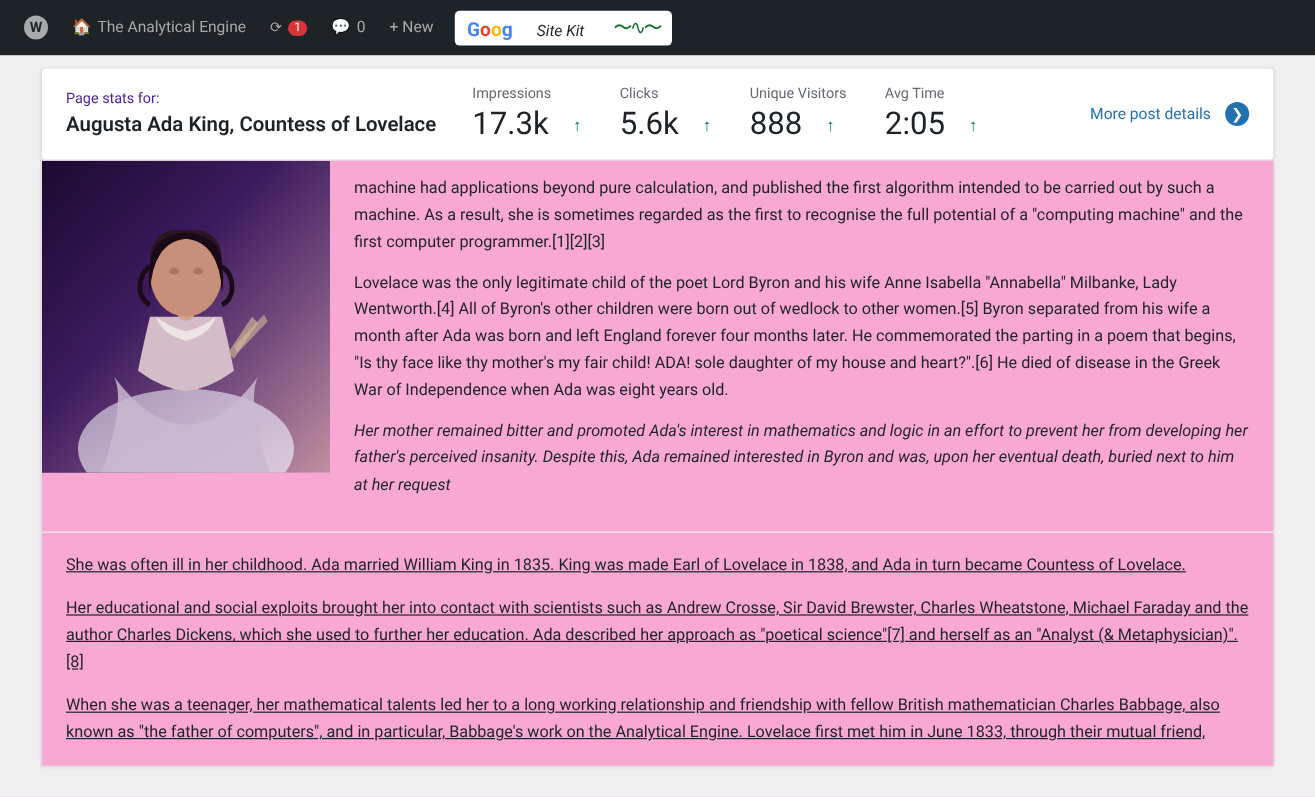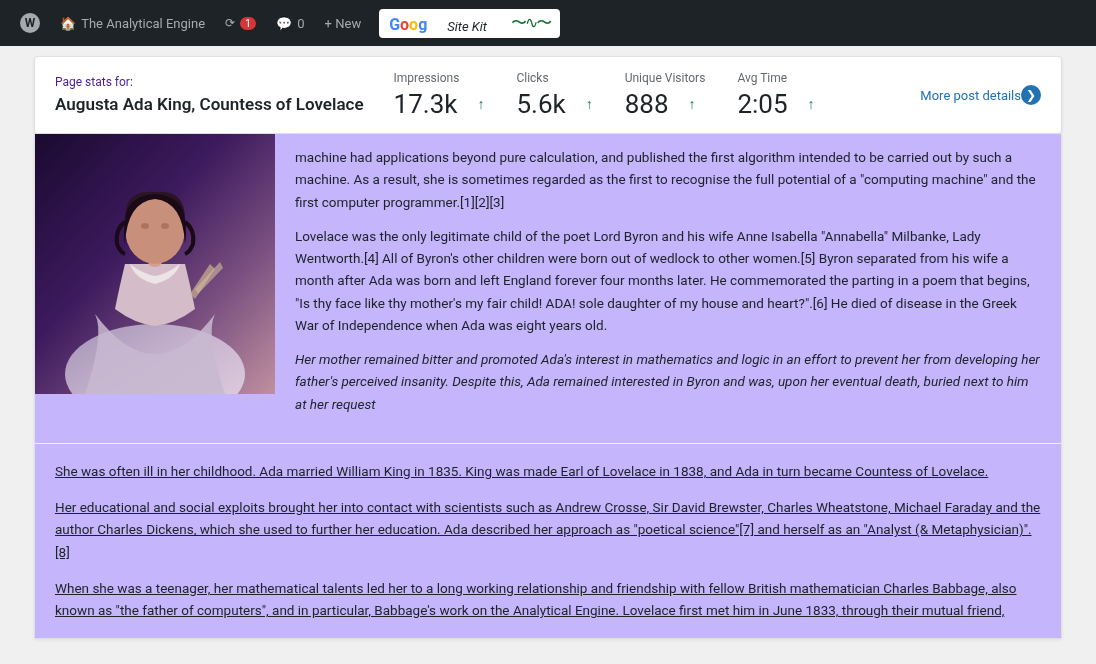--- a/index.html
+++ b/index.html
@@ -151,36 +151,36 @@
     .stat-arrow {
       color: #0a7a4c;
       font-size: 14px;
     }
     .more-details {
       margin-left: auto;
       color: #2271b1;
       font-size: 13px;
       display: flex;
       align-items: center;
-      gap: 0;
+      gap: 12px;
       cursor: pointer;
       white-space: nowrap;
     }
     .more-details-circle {
       width: 20px; height: 20px;
       background: #2271b1;
       border-radius: 50%;
       display: flex; align-items: center; justify-content: center;
       color: #fff;
       font-size: 12px;
     }
 
     
     .article-wrapper {
-      background: #c4b5fd;
+      background: #f9a8d4;
       border: 1px solid #e0e0e0;
       border-top: none;
       padding: 0;
       box-shadow: 0 1px 3px rgba(0,0,0,0.08);
       overflow: hidden;
     }
     .article-content {
       display: flex;
       gap: 0;
       padding: 0;

